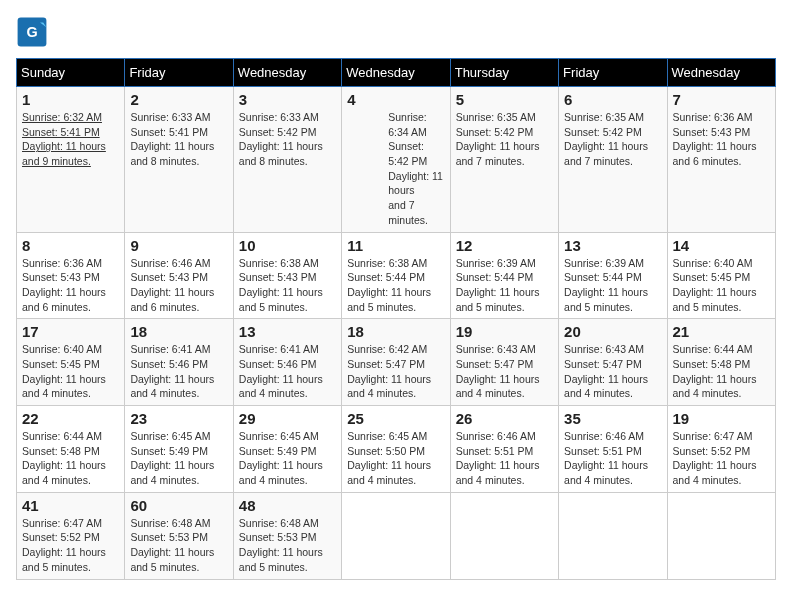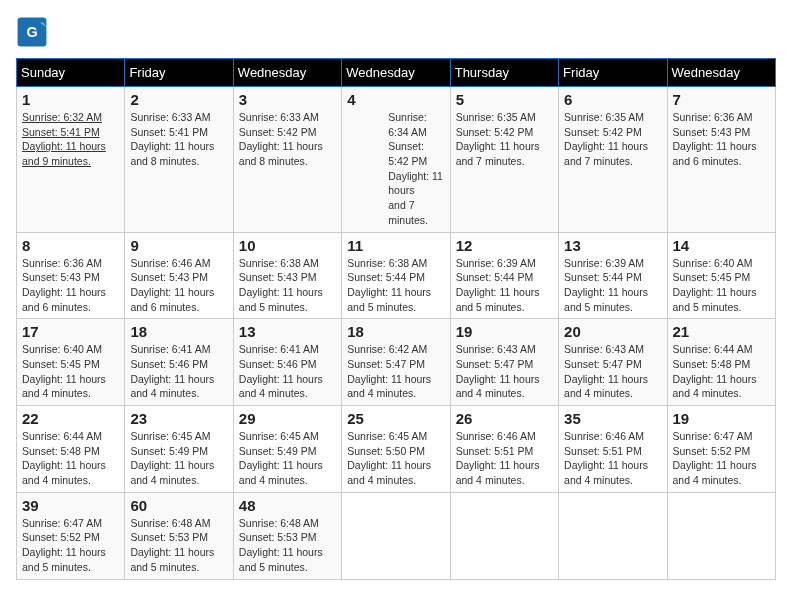--- a/index.html
+++ b/index.html
@@ -318,21 +318,21 @@
         <td>
           <span class="day-num">19</span>
           <div class="day-info" style="white-space: pre-line;">Sunrise: 6:47 AM
 Sunset: 5:52 PM
 Daylight: 11 hours
 and 4 minutes.</div>
         </td>
       </tr>
       <tr>
         <td>
-          <span class="day-num">39</span>
+          <span class="day-num">41</span>
           <div class="day-info" style="white-space: pre-line;">Sunrise: 6:47 AM
 Sunset: 5:52 PM
 Daylight: 11 hours
 and 5 minutes.</div>
         </td>
         <td>
           <span class="day-num">60</span>
           <div class="day-info" style="white-space: pre-line;">Sunrise: 6:48 AM
 Sunset: 5:53 PM
 Daylight: 11 hours

